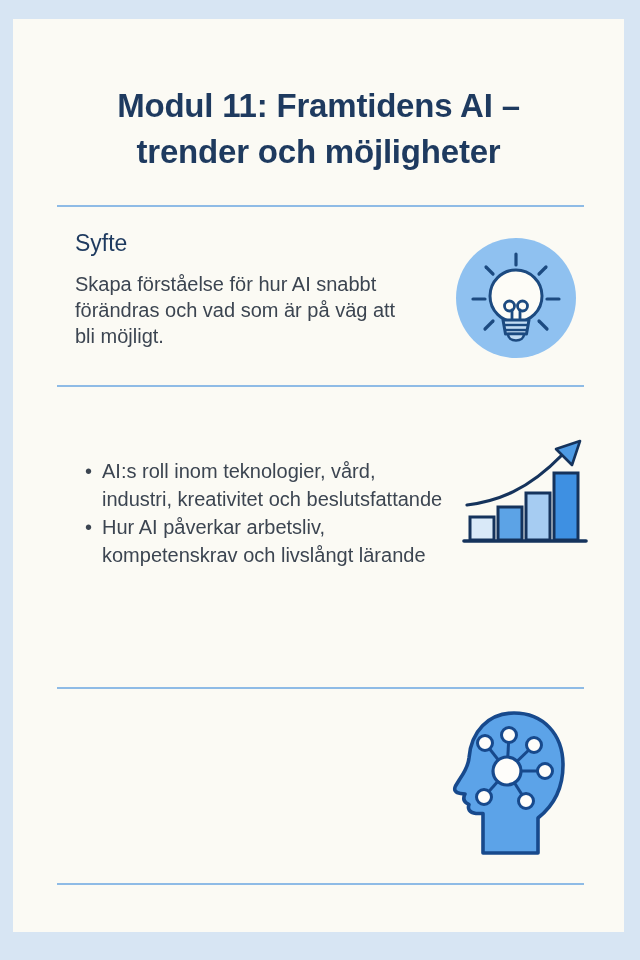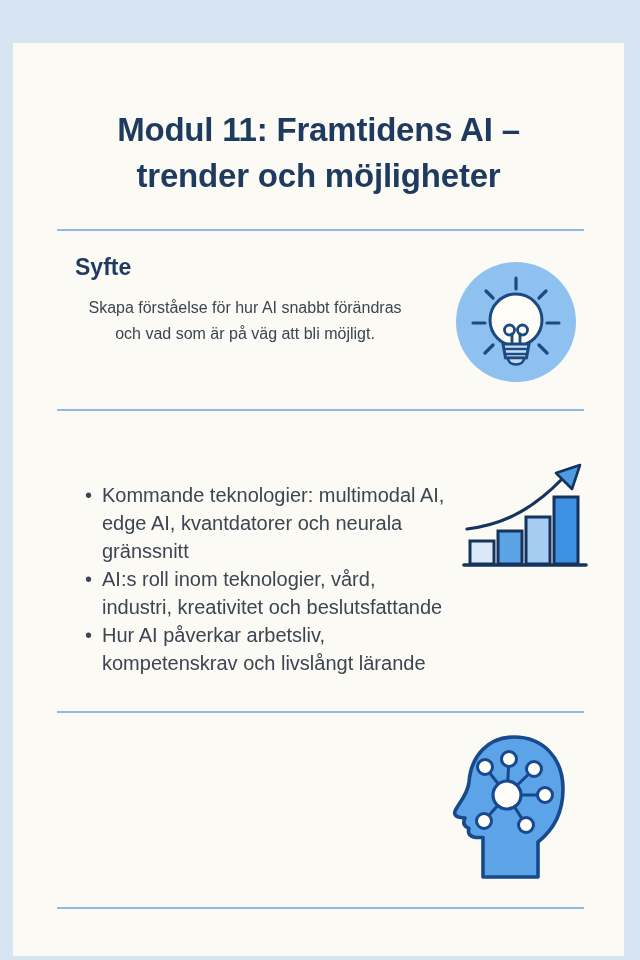--- a/index.html
+++ b/index.html
@@ -12,21 +12,20 @@
   .frame {
     position: relative;
     width: 640px; height: 960px;
     background: #d7e5f3;
   }
   .card {
     position: absolute;
     left: 13px; top: 19px;
     width: 611px; height: 913px;
     background: #fbfaf4;
-    margin-top: 24px;
   }
   .title {
     position: absolute;
     top: 64px; left: 50%;
     transform: translateX(-50%);
     width: 478px;
     text-align: center;
     font-size: 33px;
     font-weight: 700;
     line-height: 46px;
@@ -40,30 +39,29 @@
     background: #8ebbe6;
   }
   .d1 { top: 186px; }
   .d2 { top: 366px; }
   .d3 { top: 668px; }
   .d4 { top: 864px; }
   .heading {
     position: absolute;
     left: 62px;
     font-size: 23px;
-    font-weight: 700;
+    font-weight: 400;
     color: #1e3a5f;
   }
   .h-syfte    { top: 211px; }
   .h-innehall { top: 389px; }
   .body-text {
-    font-size: 16px;
+    font-size: 20px;
     line-height: 26px;
     color: #3c4551;
-    text-align: center;
   }
   .syfte-body {
     position: absolute;
     top: 252px; left: 62px;
     width: 340px;
   }
   .bullet-list {
     position: absolute;
     top: 438px; left: 72px;
     width: 362px;
@@ -131,21 +129,20 @@
         <path d="M49,84 h26 l-2.5,14 h-21 Z" fill="#c2dcf4" stroke="#1c4a80" stroke-width="3" stroke-linejoin="round"></path>
         <line x1="49.5" y1="89" x2="74.5" y2="89" stroke="#1c4a80" stroke-width="2.4"></line>
         <line x1="50.5" y1="94" x2="73.5" y2="94" stroke="#1c4a80" stroke-width="2.4"></line>
         <path d="M54,98 h16 c0,4 -3.5,6.5 -8,6.5 c-4.5,0 -8,-2.5 -8,-6.5 Z" fill="#c2dcf4" stroke="#1c4a80" stroke-width="2.6" stroke-linejoin="round"></path>
       </svg>
     </div>
 
     <div class="divider d2"></div>
 
     <ul class="bullet-list">
-      <li>Kommande teknologier: multimodal AI, edge AI, kvantdatorer och neurala gränssnitt</li>
       <li>AI:s roll inom teknologier, vård, industri, kreativitet och beslutsfattande</li>
       <li>Hur AI påverkar arbetsliv, kompetenskrav och livslångt lärande</li>
     </ul>
 
     <div class="icon-box icon-chart">
       <svg width="126" height="108" viewBox="0 0 126 108">
         <g stroke="#15335c" stroke-width="3">
           <rect x="8" y="79" width="24" height="23" fill="#d9e9f8"></rect>
           <rect x="36" y="69" width="24" height="33" fill="#5ca3e6"></rect>
           <rect x="64" y="55" width="24" height="47" fill="#a6ccf2"></rect>

